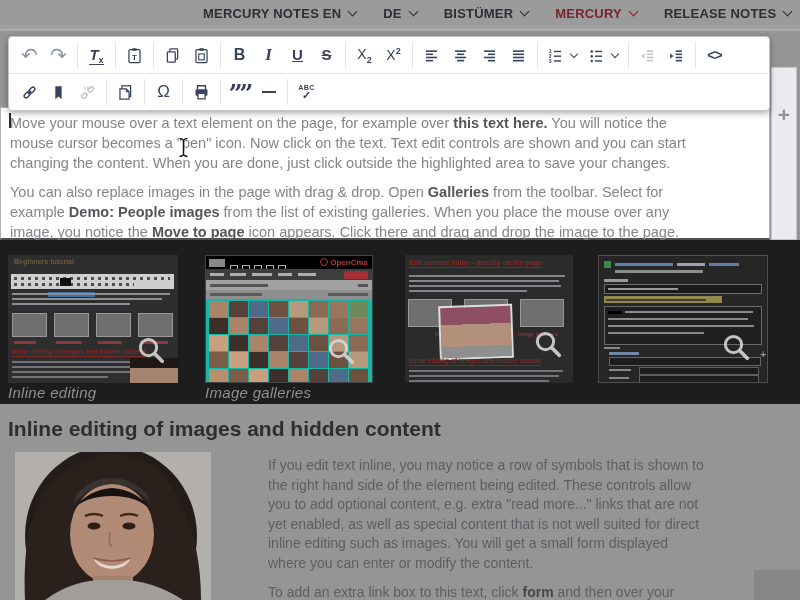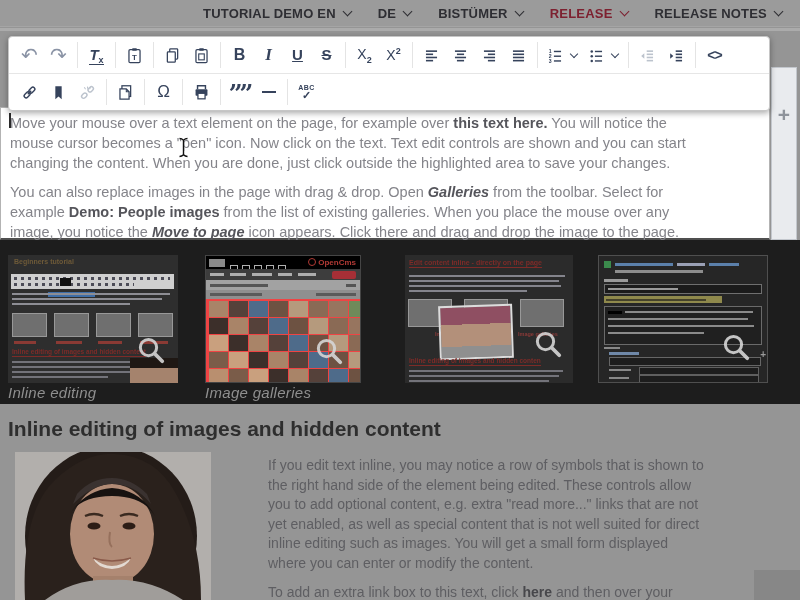--- a/index.html
+++ b/index.html
@@ -46,21 +46,21 @@
   .abct{font-size:7px;font-weight:bold;letter-spacing:.4px}
   .abcc{font-size:11px;font-weight:bold;margin-top:-1px}
   .style-sel{display:flex;align-items:center;justify-content:space-between;width:116px;height:26px;
              padding:0 6px 0 8px;color:#3e4450;font-size:14px;cursor:pointer}
   .style-sel .chev{color:#3e4450;margin-bottom:1px}
   
   .editor{position:absolute;left:0;top:107px;width:770px;height:133px;background:#fff;box-sizing:border-box;
           border:1px solid #b3b3b3;border-bottom:2px solid #4f4f4f;padding:5px 9px 0;cursor:text}
   .editor p{margin:0 0 9px;font-size:14.5px;line-height:20px;color:#84848a}
   .seg-b{font-weight:bold;color:#55555b}
-  .seg-i{font-style:italic}
+  .seg-i{}
   .caret{position:absolute;left:9px;top:113px;width:1.5px;height:15px;background:#2b2b2b}
   .ibeam{position:absolute;left:178px;top:137px;z-index:6}
   .plus-strip{position:absolute;left:771px;top:67px;width:26px;height:173px;background:#e9ebee;
               border:1px solid #c3c7cd;box-sizing:border-box;text-align:center;cursor:pointer}
   .plus-strip .pl{display:block;margin-top:36px;font-size:21px;font-weight:bold;color:#8e939b;line-height:1}
   
   .band{position:absolute;left:0;top:240px;width:800px;height:164px;background:#1d1d1d}
   .thumb{position:absolute;top:15px;height:128px;overflow:hidden;cursor:pointer}
   .cap{position:absolute;top:144px;font-size:15px;font-style:italic;color:#8f8f8f;letter-spacing:.3px}
   .bar{position:absolute;height:2px;background:#79797f}
@@ -78,24 +78,24 @@
   .photo{position:absolute;left:15px;top:452px;width:196px;height:148px;overflow:hidden}
   .article{position:absolute;left:268px;top:456px;width:505px}
   .article p{margin:0 0 10px;font-size:14px;line-height:19.5px;color:#5e5e62}
   .article .seg-b{color:#47474b}
   .corner{position:absolute;right:0;bottom:0;width:46px;height:30px;background:#878787}
 </style>
 </head>
 <body>
 
 <div class="nav">
-  <span class="nav-item"><span>TUTORIAL DEMO EN</span><span class="chev"></span></span>
+  <span class="nav-item"><span>MERCURY NOTES EN</span><span class="chev"></span></span>
   <span class="nav-item"><span>DE</span><span class="chev"></span></span>
   <span class="nav-item"><span>BISTÜMER</span><span class="chev"></span></span>
-  <span class="nav-item active"><span>RELEASE</span><span class="chev"></span></span>
+  <span class="nav-item active"><span>MERCURY</span><span class="chev"></span></span>
   <span class="nav-item"><span>RELEASE NOTES</span><span class="chev"></span></span>
 
 </div>
 <div class="nav-under"></div>
 
 <div class="toolbar">
   <div class="tb-row">
       <div class="tb-group">
         <div class="tb-btn">
           <span class="ic"><span class="g ar">↶</span></span>
@@ -385,21 +385,21 @@
     <span class="bar" style="left:4px;top:111px;width:156px;background:#73737a"></span>
     <span class="bar" style="left:4px;top:116px;width:148px;background:#73737a"></span>
     <span class="bar" style="left:4px;top:121px;width:96px;background:#73737a"></span>
     <div style="position:absolute;left:122px;top:103px;width:48px;height:25px;background:linear-gradient(180deg,#1f1814 0 42%,#a5836d 42%)"></div>
     <span class="mag" style="right:12px;bottom:14px"><svg width="30" height="30" viewBox="0 0 24 24">
           <circle cx="10" cy="10" r="6.5" fill="none" stroke="#d6d6d6" stroke-width="2.4"></circle>
           <line x1="15" y1="15" x2="21" y2="21" stroke="#d6d6d6" stroke-width="3" stroke-linecap="round"></line>
         </svg></span>
   </div>
 
-  <div class="thumb" style="left:205px;width:156px;background:#ef4444;border:1px solid #454545;box-sizing:border-box">
+  <div class="thumb" style="left:205px;width:168px;background:#14b8a6;border:1px solid #454545;box-sizing:border-box">
     <div style="position:absolute;left:0;top:0;width:100%;height:13px;background:#000">
       <span style="position:absolute;left:3px;top:2.5px;width:16px;height:8px;background:#8a8a8a"></span>
       <span style="position:absolute;left:24px;top:3px"><span class="mini-ic"></span><span class="mini-ic"></span><span class="mini-ic"></span><span class="mini-ic"></span><span class="mini-ic"></span></span>
       <span style="position:absolute;right:4px;top:2px;font-size:8px;font-weight:bold;color:#b23a35"><span style="display:inline-block;width:6px;height:6px;border:1.5px solid #b23a35;border-radius:50%;margin-right:2px;vertical-align:-1px"></span><span>OpenCms</span></span>
     </div>
     <div style="position:absolute;left:0;top:13px;width:100%;height:11px;background:#3d3d3d">
       <span class="bar" style="left:4px;top:4px;width:14px;background:#aeaeae;height:3px"></span>
       <span class="bar" style="left:24px;top:4px;width:16px;background:#aeaeae;height:3px"></span>
       <span class="bar" style="left:46px;top:4px;width:20px;background:#aeaeae;height:3px"></span>
       <span class="bar" style="left:72px;top:4px;width:14px;background:#aeaeae;height:3px"></span>
@@ -497,15 +497,15 @@
   <path d="M105 64 Q114 60 123 64" stroke="#3a2a20" stroke-width="2.4" fill="none"></path>
   <path d="M95 80 Q93 92 97 95" stroke="#96705c" stroke-width="2" fill="none"></path>
   <path d="M78 106 Q97 122 116 106 Q112 116 97 117 Q82 116 78 106 Z" fill="#e3dad2"></path>
   <path d="M78 106 Q97 112 116 106" stroke="#8a5a4a" stroke-width="1.6" fill="none"></path>
   <rect x="78" y="124" width="40" height="26" fill="#a5816c"></rect>
   <path d="M30 148 Q60 126 97 128 Q134 126 168 148 Z" fill="#a09d9a"></path>
 </svg>
 
 <div class="article">
     <p><span>If you edit text inline, you may notice a row of symbols that is shown to</span><br><span>the right hand side of the element being edited. These controls allow</span><br><span>you to add optional content, e.g. extra "read more..." links that are not</span><br><span>yet enabled, as well as special content that is not well suited for direct</span><br><span>inline editing such as images. You will get a small form displayed</span><br><span>where you can enter or modify the content.</span></p>
-    <p><span>To add an extra link box to this text, click </span><span class="seg-b">here</span><span> and then over your</span></p>
+    <p><span>To add an extra link box to this text, click </span><span class="seg-b">form</span><span> and then over your</span></p>
   </div>
 <div class="corner"></div>
 
 </body></html>

